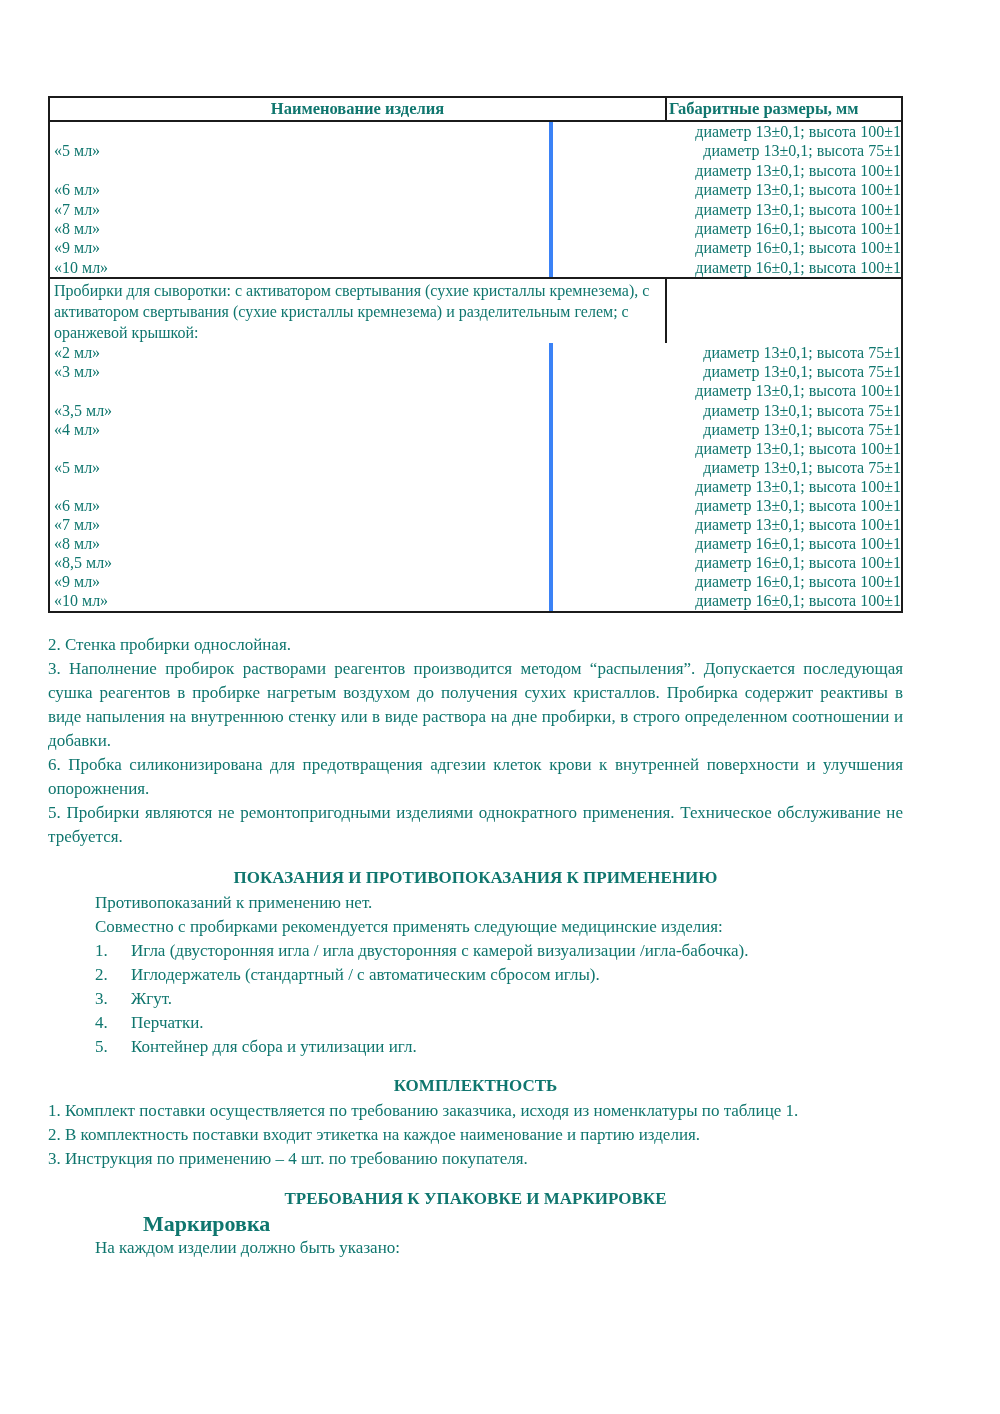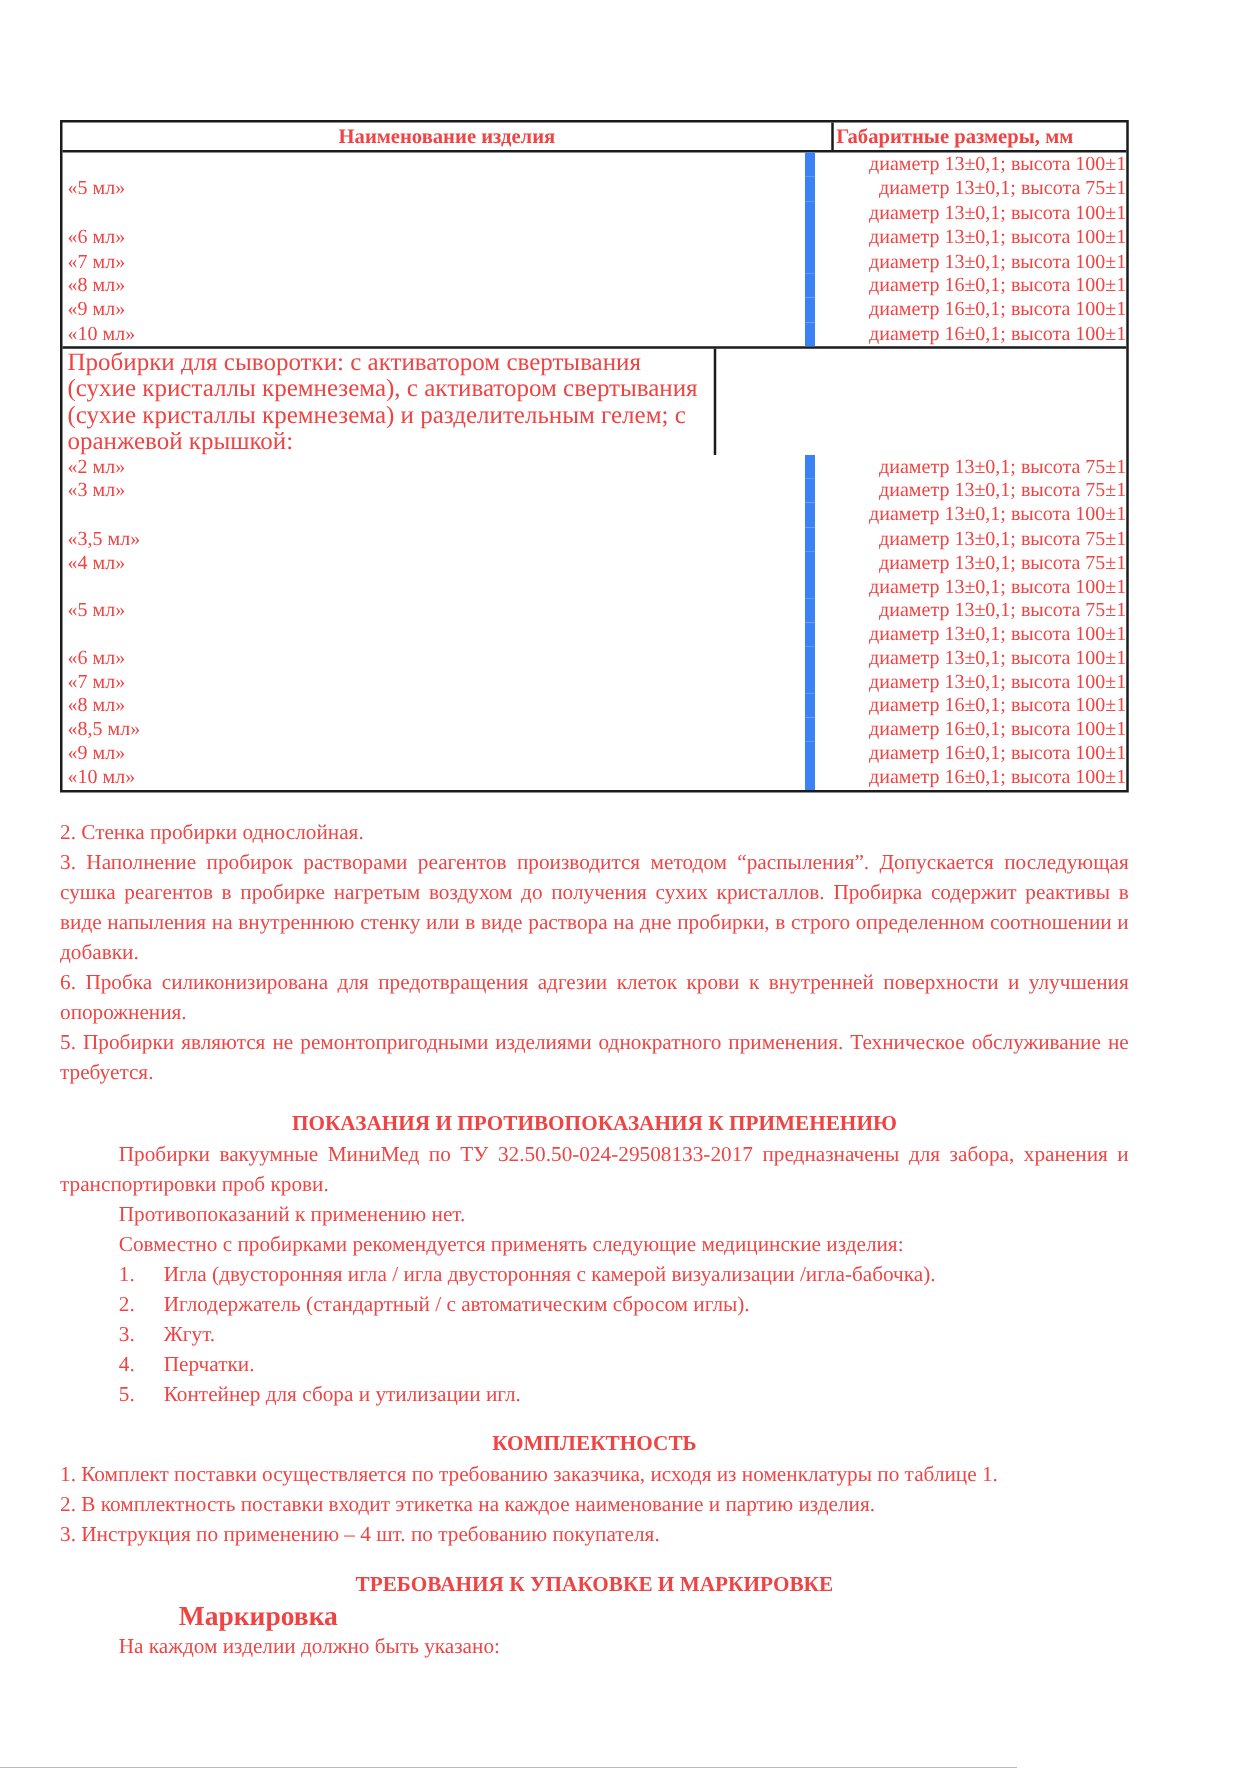--- a/index.html
+++ b/index.html
@@ -1,35 +1,35 @@
 <!DOCTYPE html>
 <html><head>
 <meta charset="utf-8">
 <style>
   * { margin:0; padding:0; box-sizing:border-box; }
   html,body { background:#888; }
   .page {
-    width:1000px; height:1414px; background:#ffffff; color:#ef4444;
+    width:1000px; height:1414px; background:#ffffff; color:#0f766e;
     font-family:"Liberation Serif","DejaVu Serif",serif;
     position:relative; margin:0 auto; overflow:hidden;
   }
   .content { padding:96px 97px 0 48px; }
 
   
   .tbl { width:855px; border:2px solid #1b1b1b; }
   .tbl-header { display:flex; border-bottom:2px solid #1b1b1b; font-weight:bold; font-size:16.5px; line-height:20px; }
   .hcell-name { width:617px; border-right:2px solid #1b1b1b; text-align:center; padding:1px 2px; }
   .hcell-size { flex:1; padding:1px 2px; }
   .trow { display:flex; font-size:16px; }
-  .cell-label { width:602px; border-right:8px solid #3b82f6; padding-left:4px; white-space:nowrap; }
+  .cell-label { width:503px; border-right:4px solid #3b82f6; padding-left:4px; white-space:nowrap; }
   .cell-size  { flex:1; text-align:right; white-space:nowrap; }
   .rows-top .trow { line-height:19.4px; }
   .serum-section { border-top:2px solid #1b1b1b; }
   .desc-row { display:flex; }
-  .desc-cell { width:523px; border-right:2px solid #1b1b1b; padding:1px 6px 0 4px; font-size:20px; line-height:21px; }
+  .desc-cell { width:617px; border-right:2px solid #1b1b1b; padding:1px 6px 0 4px; font-size:16px; line-height:21px; }
   .desc-size-cell { flex:1; }
   .rows-serum .trow { line-height:19.1px; }
 
   
   .bodytext { font-size:17px; line-height:24px; }
   .construction { margin-top:20px; }
   .just { text-align:justify; }
   .ind  { text-indent:47px; }
   .sec-heading { text-align:center; font-weight:bold; font-size:17px; line-height:26px; }
   .h-indications { margin-top:16px; }
@@ -158,21 +158,20 @@
 
     <div class="bodytext construction">
       <p>2. Стенка пробирки однослойная.</p>
       <p class="just">3. Наполнение пробирок растворами реагентов производится методом “распыления”. Допускается последующая сушка реагентов в пробирке нагретым воздухом до получения сухих кристаллов. Пробирка содержит реактивы в виде напыления на внутреннюю стенку или в виде раствора на дне пробирки, в строго определенном соотношении и добавки.</p>
       <p class="just">6. Пробка силиконизирована для предотвращения адгезии клеток крови к внутренней поверхности и улучшения опорожнения.</p>
       <p class="just">5. Пробирки являются не ремонтопригодными изделиями однократного применения. Техническое обслуживание не требуется.</p>
     </div>
 
     <div class="bodytext">
       <div class="sec-heading h-indications">ПОКАЗАНИЯ И ПРОТИВОПОКАЗАНИЯ К ПРИМЕНЕНИЮ</div>
-      <p class="just ind">Пробирки вакуумные МиниМед по ТУ 32.50.50-024-29508133-2017 предназначены для забора, хранения и транспортировки проб крови.</p>
       <p class="ind">Противопоказаний к применению нет.</p>
       <p class="ind">Совместно с пробирками рекомендуется применять следующие медицинские изделия:</p>
       <div class="mlist">
 
       <div class="mlist-item">
             <span class="mlist-num">1.</span>
             <span class="mlist-text">Игла (двусторонняя игла / игла двусторонняя с камерой визуализации /игла-бабочка).</span>
           </div>
           <div class="mlist-item">
             <span class="mlist-num">2.</span>

